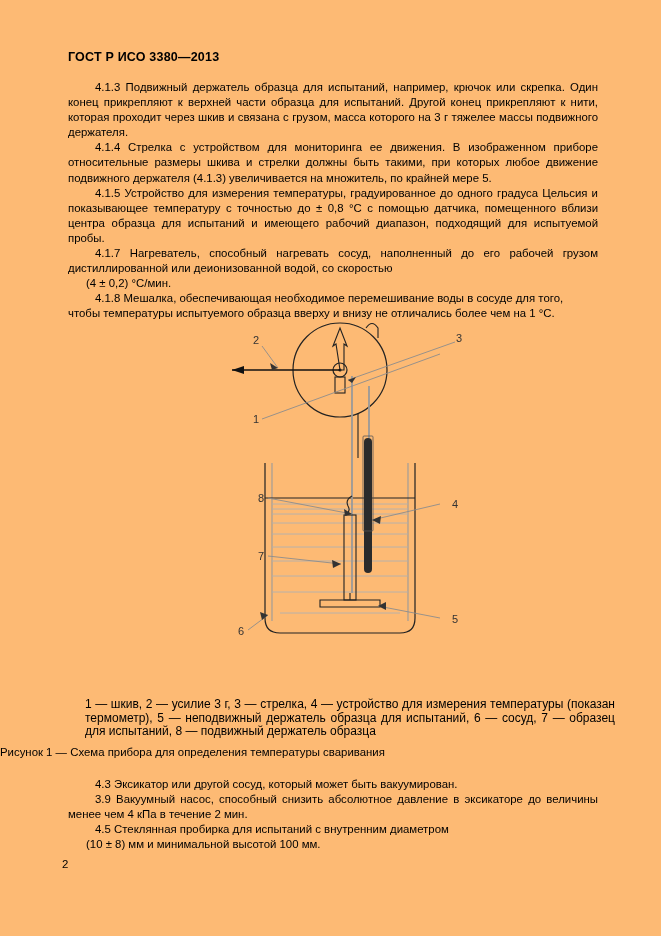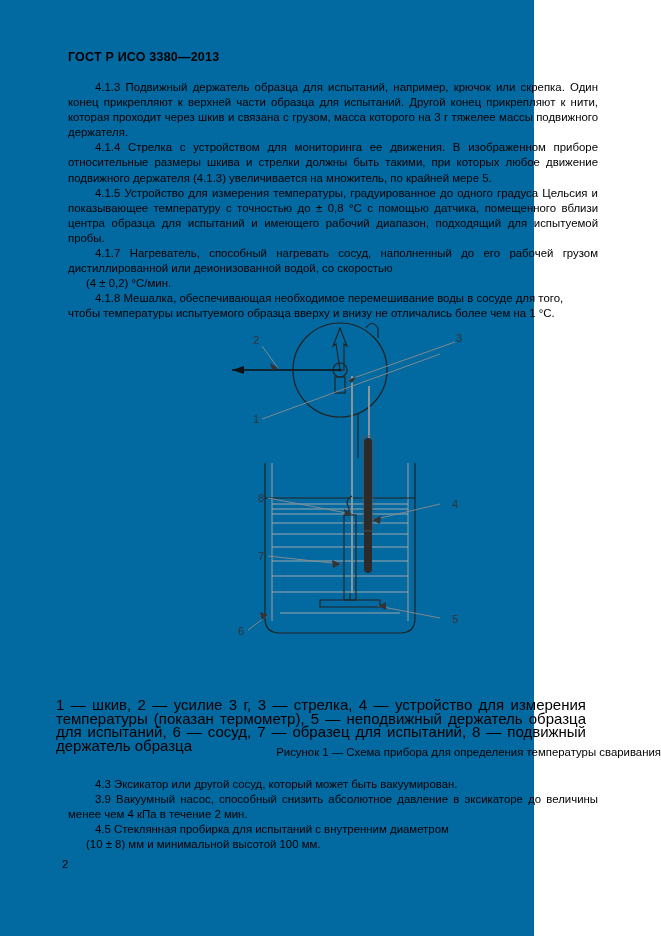--- a/index.html
+++ b/index.html
@@ -11,23 +11,23 @@
     width: 661px;
     height: 936px;
     position: relative;
     font-family: "Liberation Sans", sans-serif;
     color: #000000;
     overflow: hidden;
   }
   .page {
     position: absolute;
     inset: 0;
-    width: 534px;
+    width: 661px;
     height: 936px;
-    background: #0369a1;
+    background: #fdba74;
   }
 
   
   .doc-header {
     position: absolute;
     left: 68px;
     top: 50px;
     font-size: 12.5px;
     font-weight: bold;
     letter-spacing: .2px;
@@ -59,33 +59,33 @@
     position: absolute;
     left: 0;
     top: 318px;
     width: 661px;
     height: 372px;
   }
   .figure-area svg { display: block; }
 
   .fig-legend {
     position: absolute;
-    left: 56px;
+    left: 85px;
     top: 698px;
     width: 530px;
-    font-size: 15px;
+    font-size: 12px;
     line-height: 13.6px;
     text-align: justify;
   }
   .fig-caption {
     position: absolute;
     left: 0;
     top: 746px;
     width: 661px;
-    text-align: right;
+    text-align: left;
     font-size: 11.4px;
   }
 
   
   .page-number {
     position: absolute;
     left: 62px;
     top: 858px;
     font-size: 11.4px;
   }

